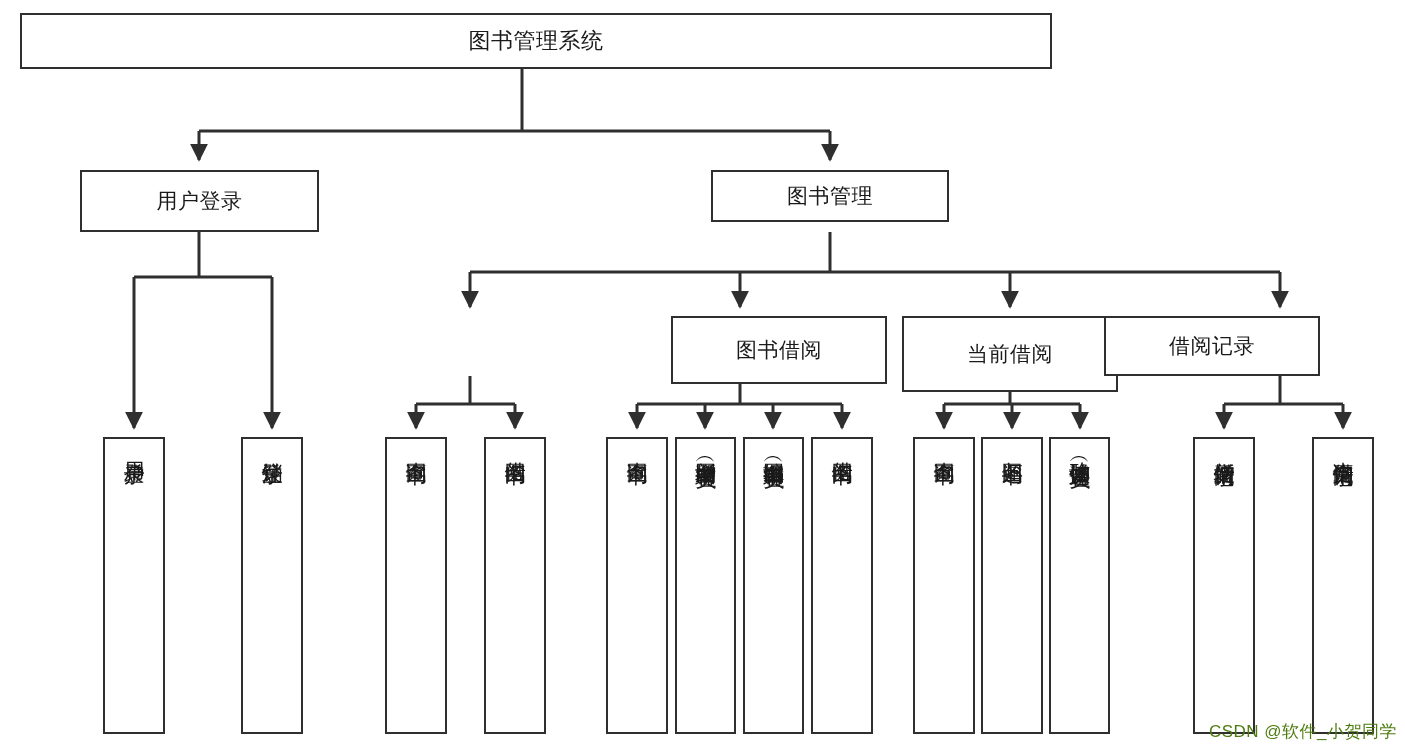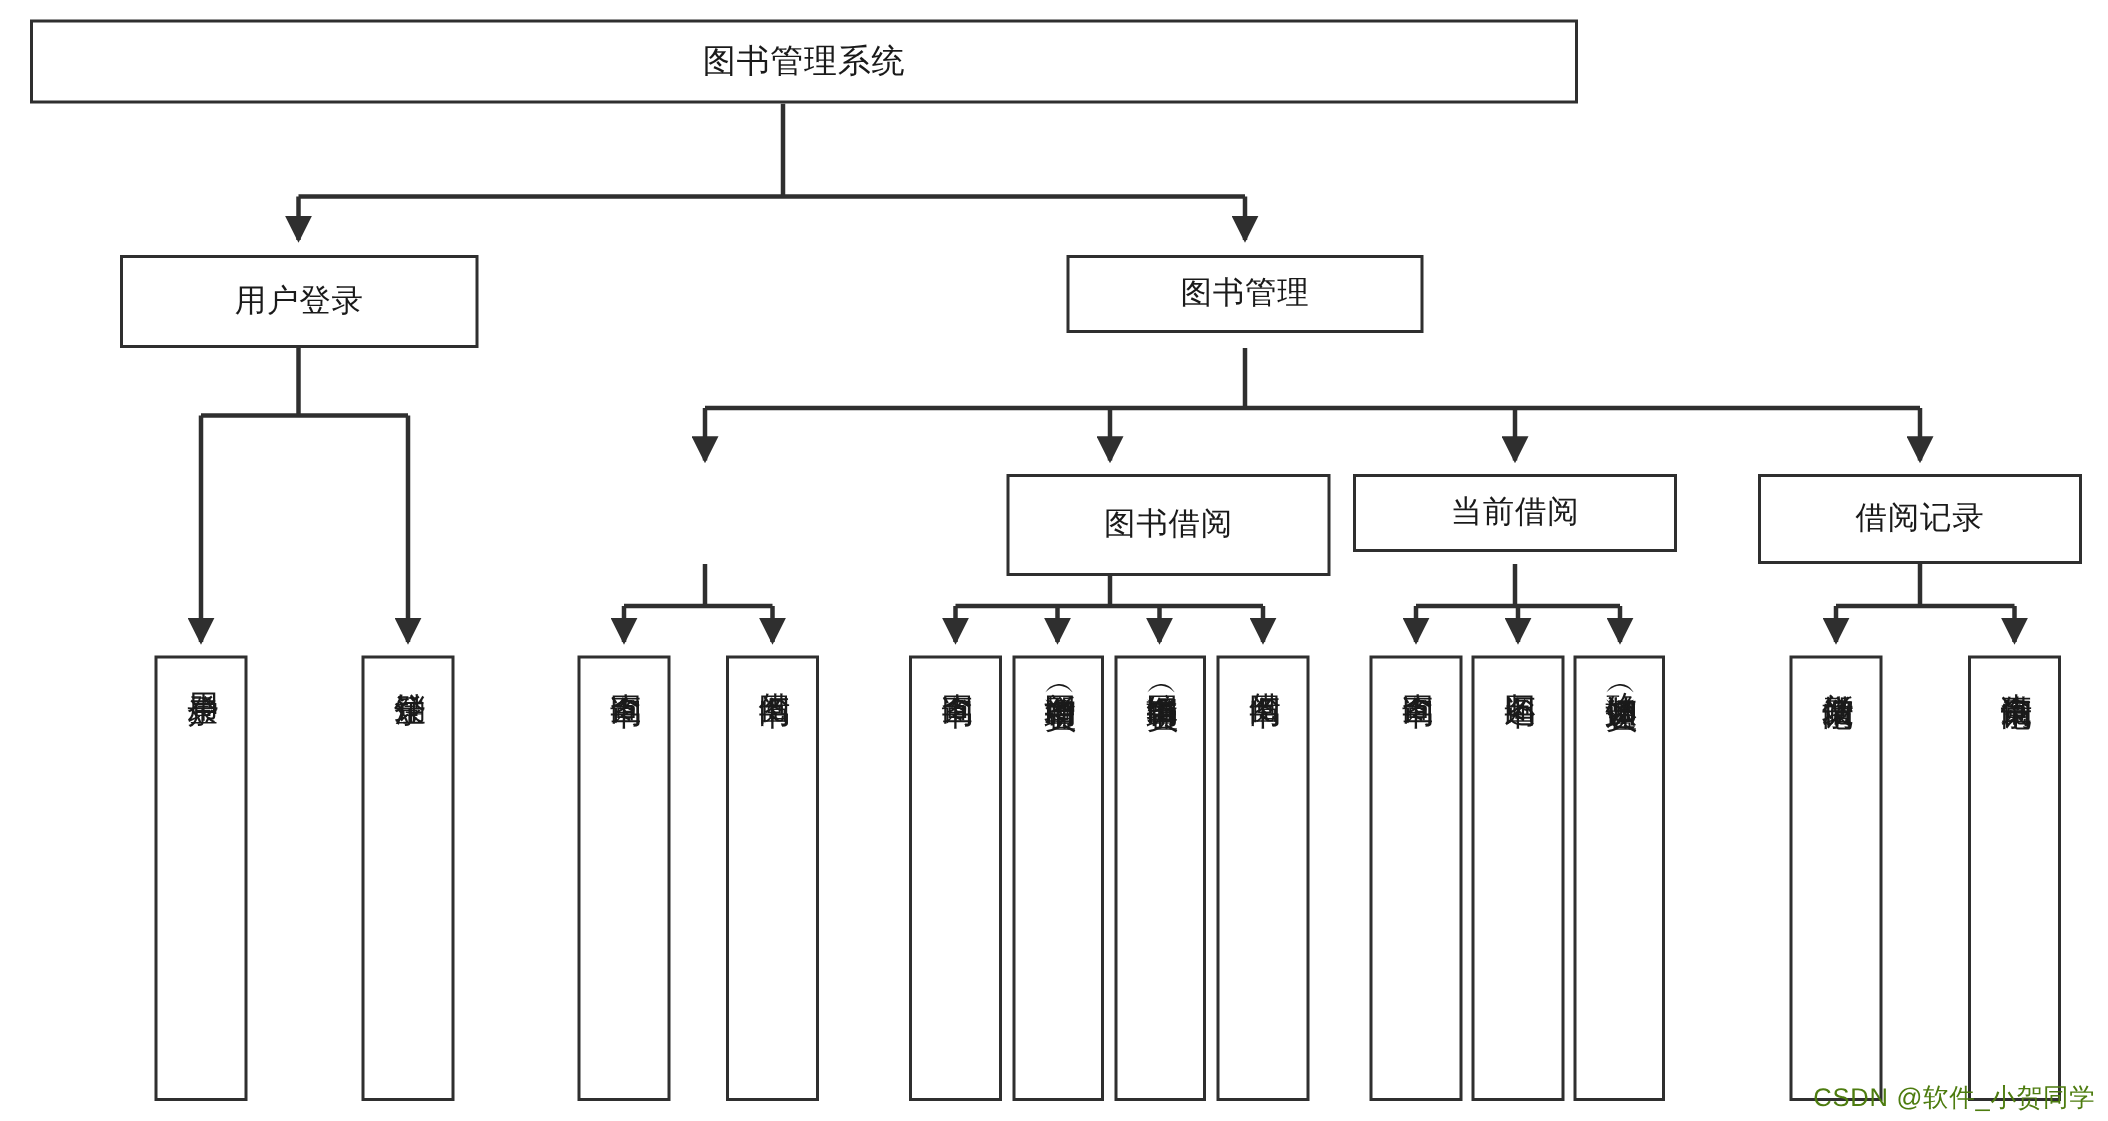--- a/index.html
+++ b/index.html
@@ -135,24 +135,24 @@
   <div class="node lvl2" style="left:80px; top:170px; width:239px; height:62px;">
     <span class="label">用户登录</span>
   </div>
   <div class="node lvl2" style="left:711px; top:170px; width:238px; height:52px;">
     <span class="label">图书管理</span>
   </div>
 
   <div class="node lvl3" style="left:632px; top:316px; width:216px; height:68px;margin-left:39px;">
     <span class="label">图书借阅</span>
   </div>
-  <div class="node lvl3" style="left:902px; top:316px; width:216px; height:52px;">
+  <div class="node lvl3" style="left:902px; top:316px; width:216px; height:76px;">
     <span class="label">当前借阅</span>
   </div>
-  <div class="node lvl3" style="left:1172px; top:316px; width:216px; height:60px;">
+  <div class="node lvl3" style="left:1104px; top:316px; width:216px; height:60px;">
     <span class="label">借阅记录</span>
   </div>
 
   <div class="node vertical" style="left:103px; top:437px; width:62px; height:297px;">
     <span class="label">用户登录</span>
   </div>
   <div class="node vertical" style="left:241px; top:437px; width:62px; height:297px;">
     <span class="label">注销登录</span>
   </div>
 

